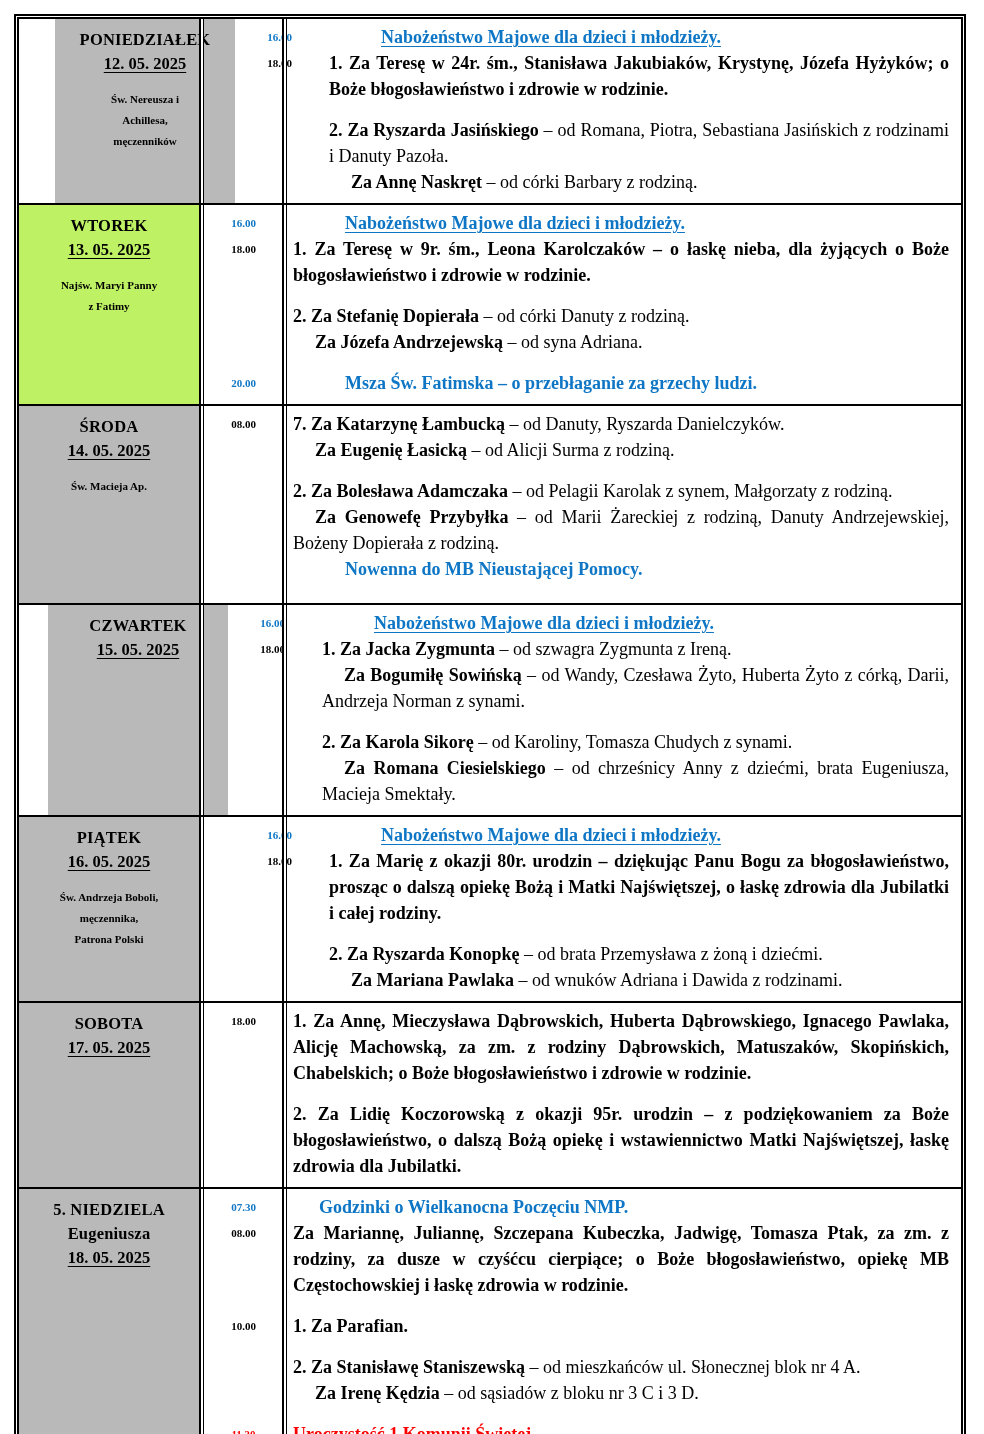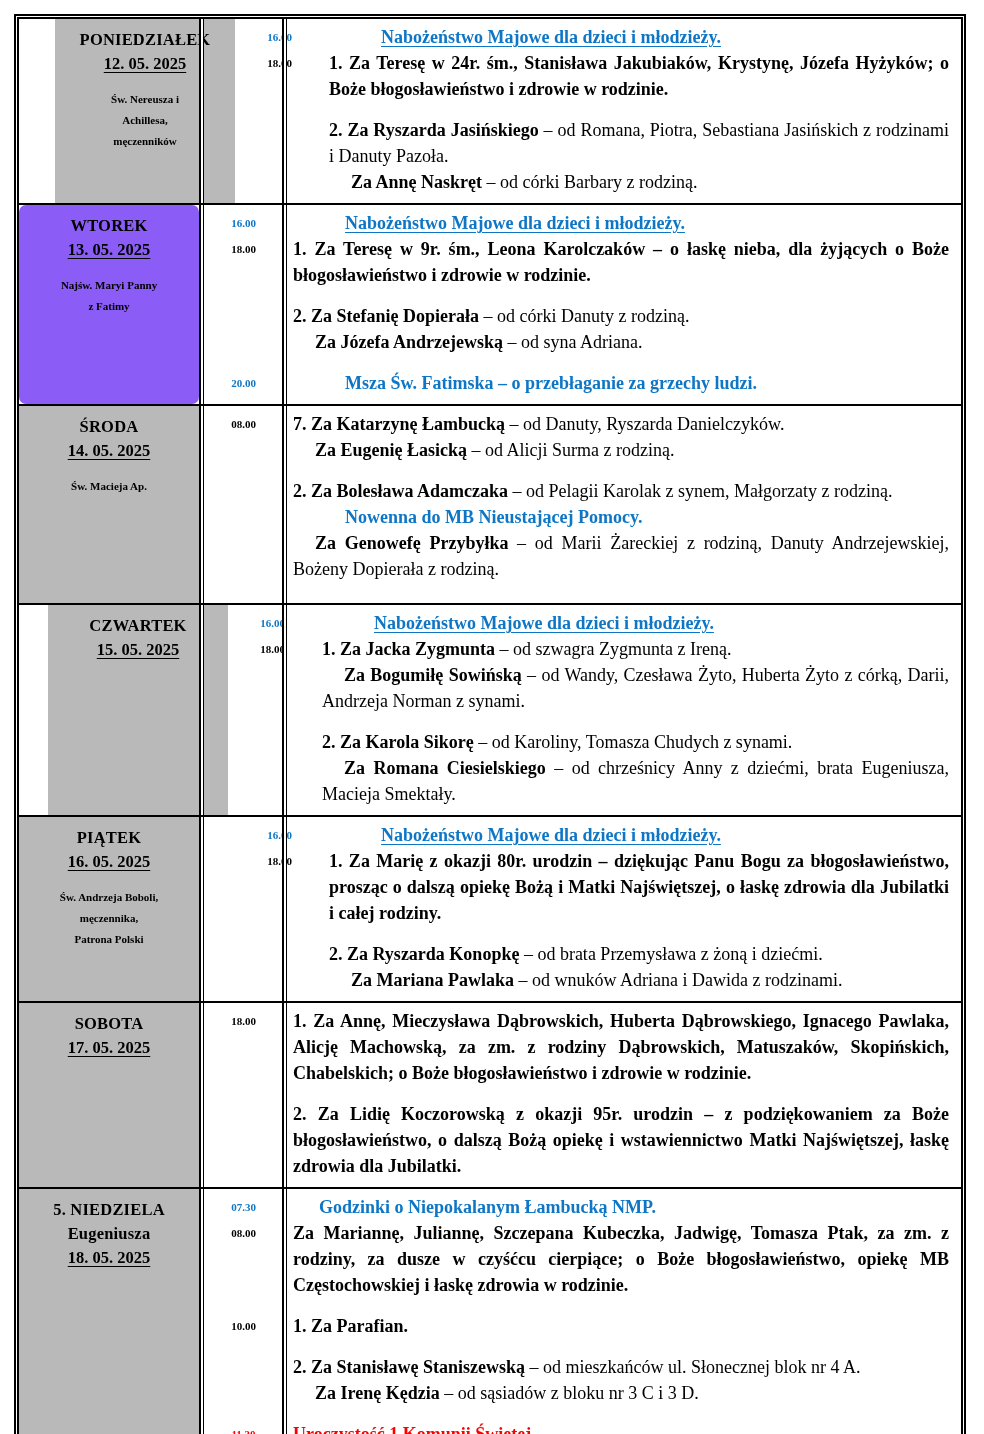--- a/index.html
+++ b/index.html
@@ -82,21 +82,21 @@
         </div>
         <div class="block">
           <div class="time"></div>
           <p class="txt ind"><span class="b">Za Annę Naskręt</span><span> – od córki Barbary z rodziną.</span></p>
         </div>
       </div>
       <div class="vsep" style="left: 180px;"></div>
       <div class="vsep" style="left: 263px;"></div>
     </div>
     <div class="row" style="min-height: 186px;">
-      <div class="day" style="background: #8b5cf6; border-radius: 7px;">
+      <div class="day" style="background: #bef264;">
         <div class="day-name">WTOREK</div>
         <div class="day-date">13. 05. 2025</div>
         <div class="feast">
           <div class="feast-line">Najśw. Maryi Panny</div>
           <div class="feast-line">z Fatimy</div>
         </div>
       </div>
       <div class="main">
         <div class="block">
           <div class="time blue">16.00</div>
@@ -138,25 +138,25 @@
         <div class="block">
           <div class="time"></div>
           <p class="txt ind"><span class="b">Za Eugenię Łasicką</span><span> – od Alicji Surma z rodziną.</span></p>
         </div>
         <div class="block gap">
           <div class="time"></div>
           <p class="txt"><span class="b">2. Za Bolesława Adamczaka</span><span> – od Pelagii Karolak z synem, Małgorzaty z rodziną.</span></p>
         </div>
         <div class="block">
           <div class="time"></div>
+          <p class="txt ind"><span class="b">Za Genowefę Przybyłka</span><span> – od Marii Żareckiej z rodziną, Danuty Andrzejewskiej, Bożeny Dopierała z rodziną.</span></p>
+        </div>
+        <div class="block">
+          <div class="time"></div>
           <p class="txt blue"><span class="b">Nowenna do MB Nieustającej Pomocy.</span></p>
-        </div>
-        <div class="block">
-          <div class="time"></div>
-          <p class="txt ind"><span class="b">Za Genowefę Przybyłka</span><span> – od Marii Żareckiej z rodziną, Danuty Andrzejewskiej, Bożeny Dopierała z rodziną.</span></p>
         </div>
       </div>
       <div class="vsep" style="left: 180px;"></div>
       <div class="vsep" style="left: 263px;"></div>
     </div>
     <div class="row" style="min-height: 197px; padding-left: 29px;">
       <div class="day" style="background: rgb(185, 185, 185);">
         <div class="day-name">CZWARTEK</div>
         <div class="day-date">15. 05. 2025</div>
       </div>
@@ -236,21 +236,21 @@
     </div>
     <div class="row" style="min-height: 305px;">
       <div class="day" style="background: rgb(185, 185, 185);">
         <div class="day-name">5. NIEDZIELA</div>
         <div class="day-name">Eugeniusza</div>
         <div class="day-date">18. 05. 2025</div>
       </div>
       <div class="main">
         <div class="block">
           <div class="time blue">07.30</div>
-          <p class="txt blue2"><span class="b">Godzinki o Niepokalanym Łambucką NMP.</span></p>
+          <p class="txt blue2"><span class="b">Godzinki o Wielkanocna Poczęciu NMP.</span></p>
         </div>
         <div class="block">
           <div class="time">08.00</div>
           <p class="txt"><span class="b">Za Mariannę, Juliannę, Szczepana Kubeczka, Jadwigę, Tomasza Ptak, za zm. z rodziny, za dusze w czyśćcu cierpiące; o Boże błogosławieństwo, opiekę MB Częstochowskiej i łaskę zdrowia w rodzinie.</span></p>
         </div>
         <div class="block gap">
           <div class="time">10.00</div>
           <p class="txt"><span class="b">1. Za Parafian.</span></p>
         </div>
         <div class="block gap">

